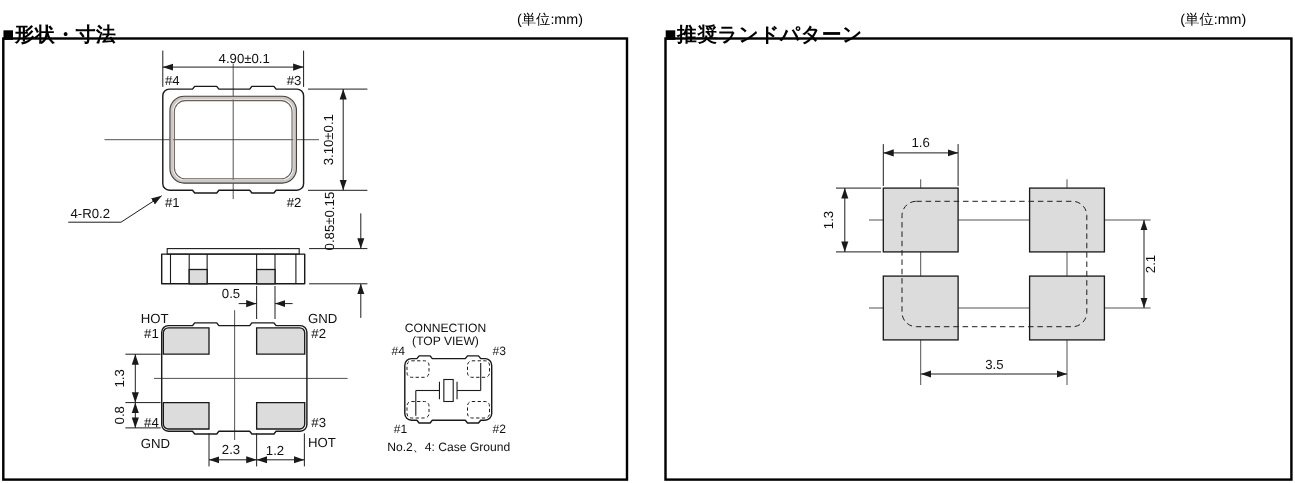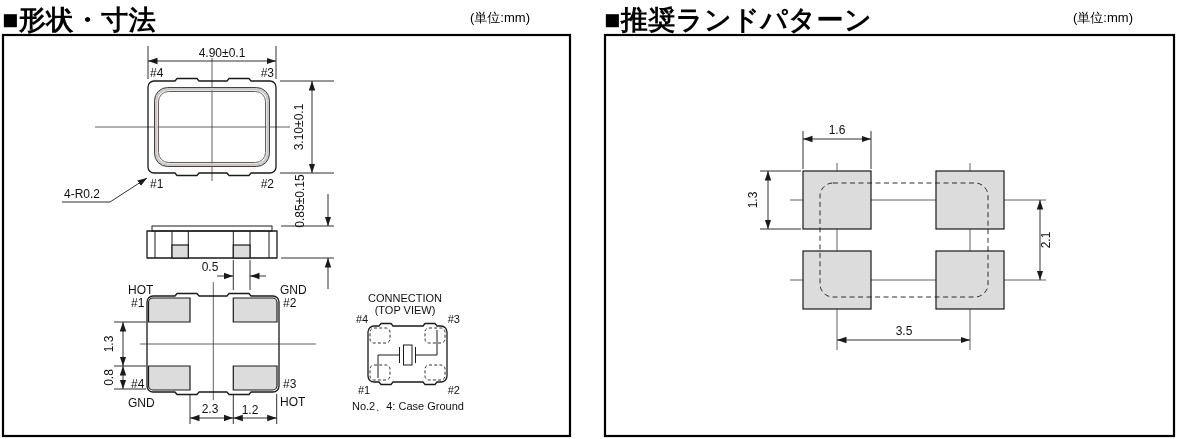--- a/index.html
+++ b/index.html
@@ -1,17 +1,17 @@
 <!DOCTYPE html>
 <html><head>
 <meta charset="utf-8">
 <style>
   html,body{margin:0;padding:0;background:#fff;}
   body{width:1177px;height:439px;position:relative;font-family:"Liberation Sans",sans-serif;color:#000;overflow:hidden;}
-  .ttl{position:absolute;top:2px;font-weight:bold;font-size:27px;white-space:nowrap;letter-spacing:.5px;}
+  .ttl{position:absolute;top:19px;font-weight:bold;font-size:18px;white-space:nowrap;letter-spacing:.5px;}
   .unit{position:absolute;top:9px;font-size:13px;white-space:nowrap;text-align:center;width:140px;}
   svg{position:absolute;left:0;top:0;}
   svg text{font-family:"Liberation Sans",sans-serif;fill:#111;stroke:none;}
   .t12{font-size:12px;}
   .t11{font-size:11px;}
   .ln{stroke:#1a1a1a;stroke-width:1.3;fill:none;stroke-linejoin:round;}
   .thin{stroke:#1a1a1a;stroke-width:1;fill:none;}
   .dm{stroke:#1a1a1a;stroke-width:0.9;fill:none;}
   .cl{stroke:#3a3a3a;stroke-width:0.8;fill:none;}
   .pad{fill:#dcdcdc;stroke:#1a1a1a;stroke-width:1.2;}

